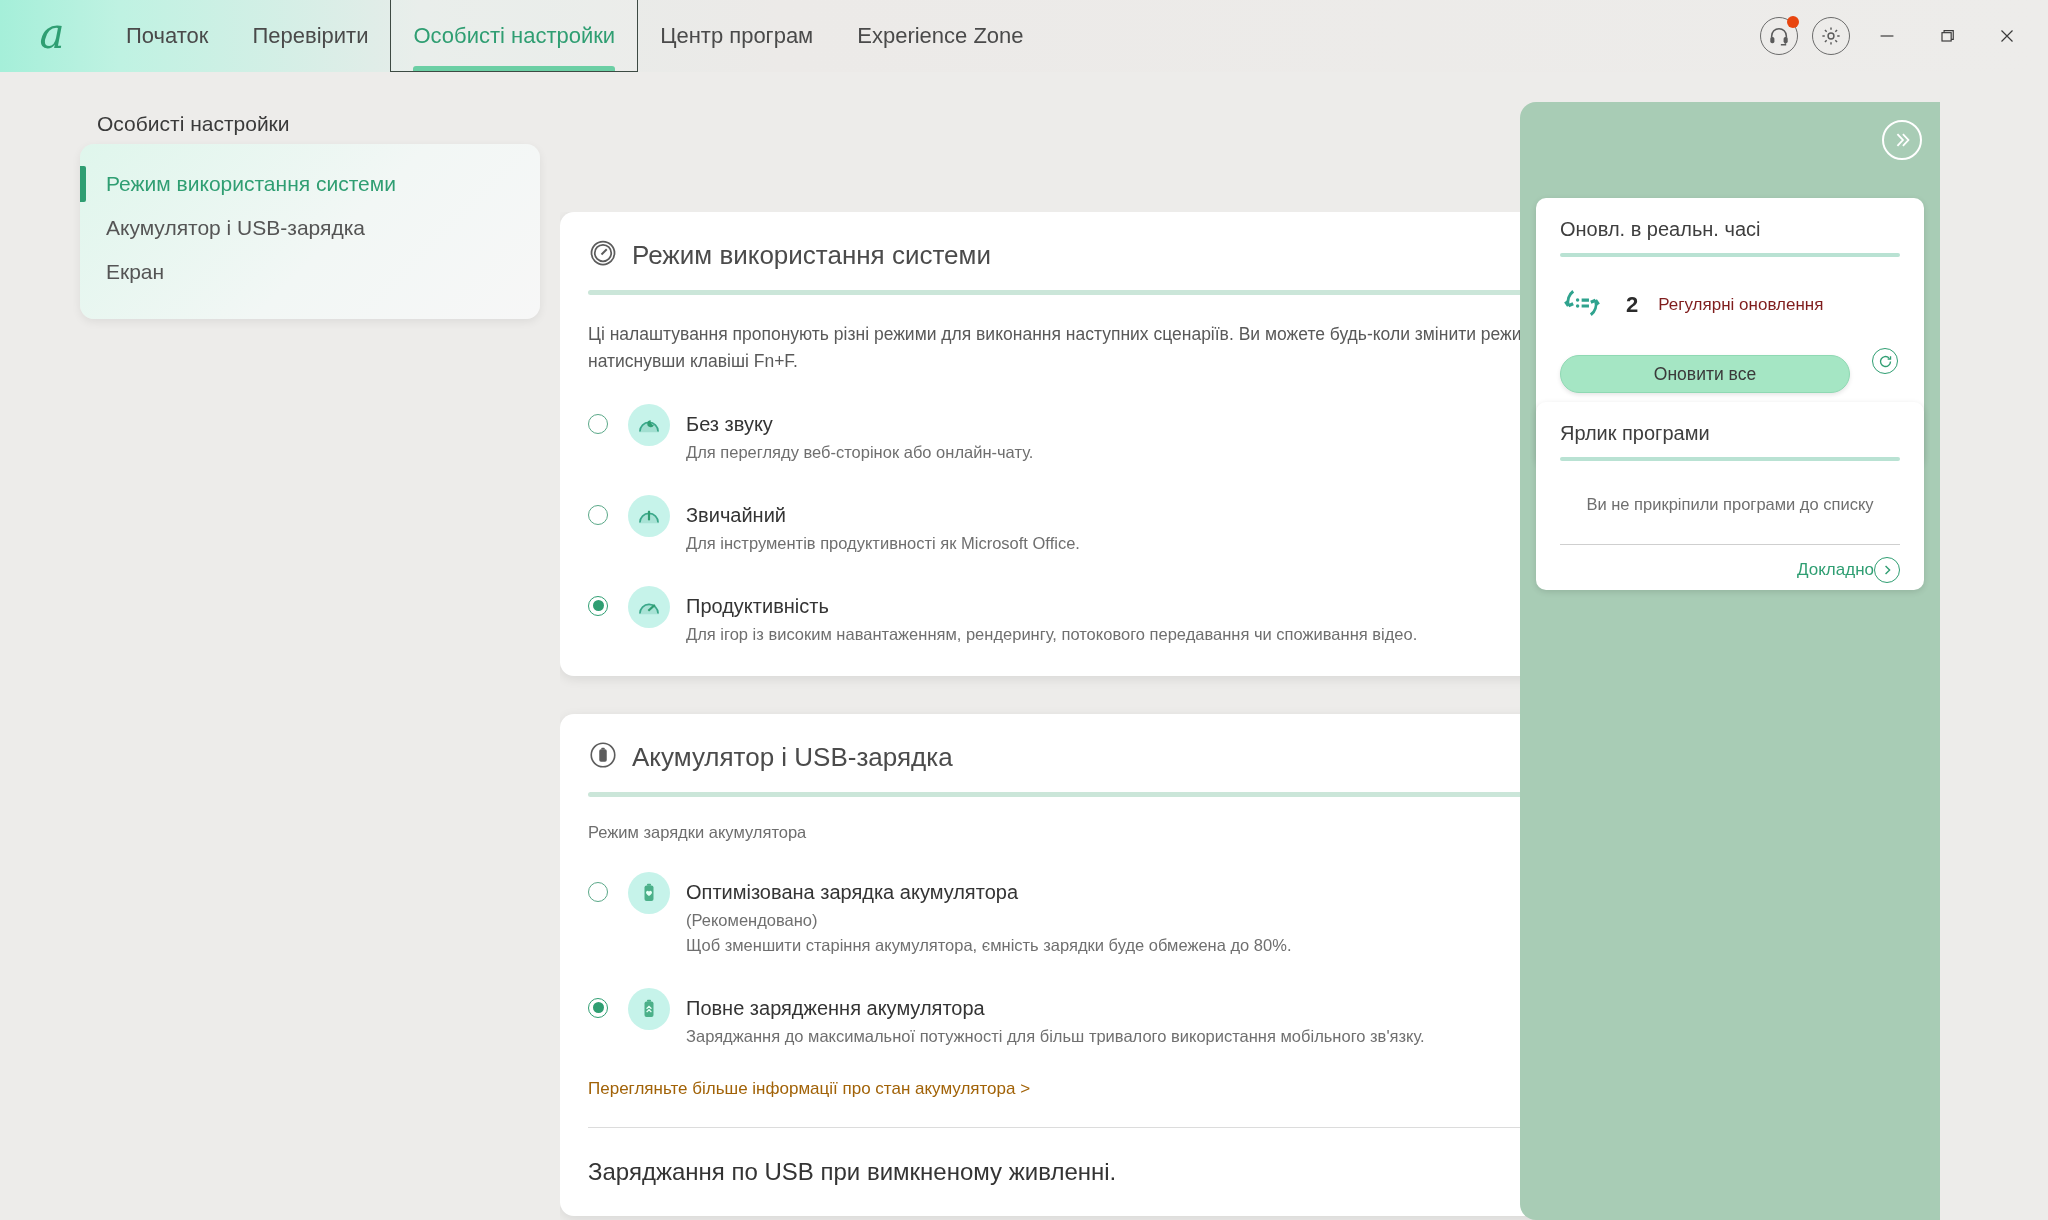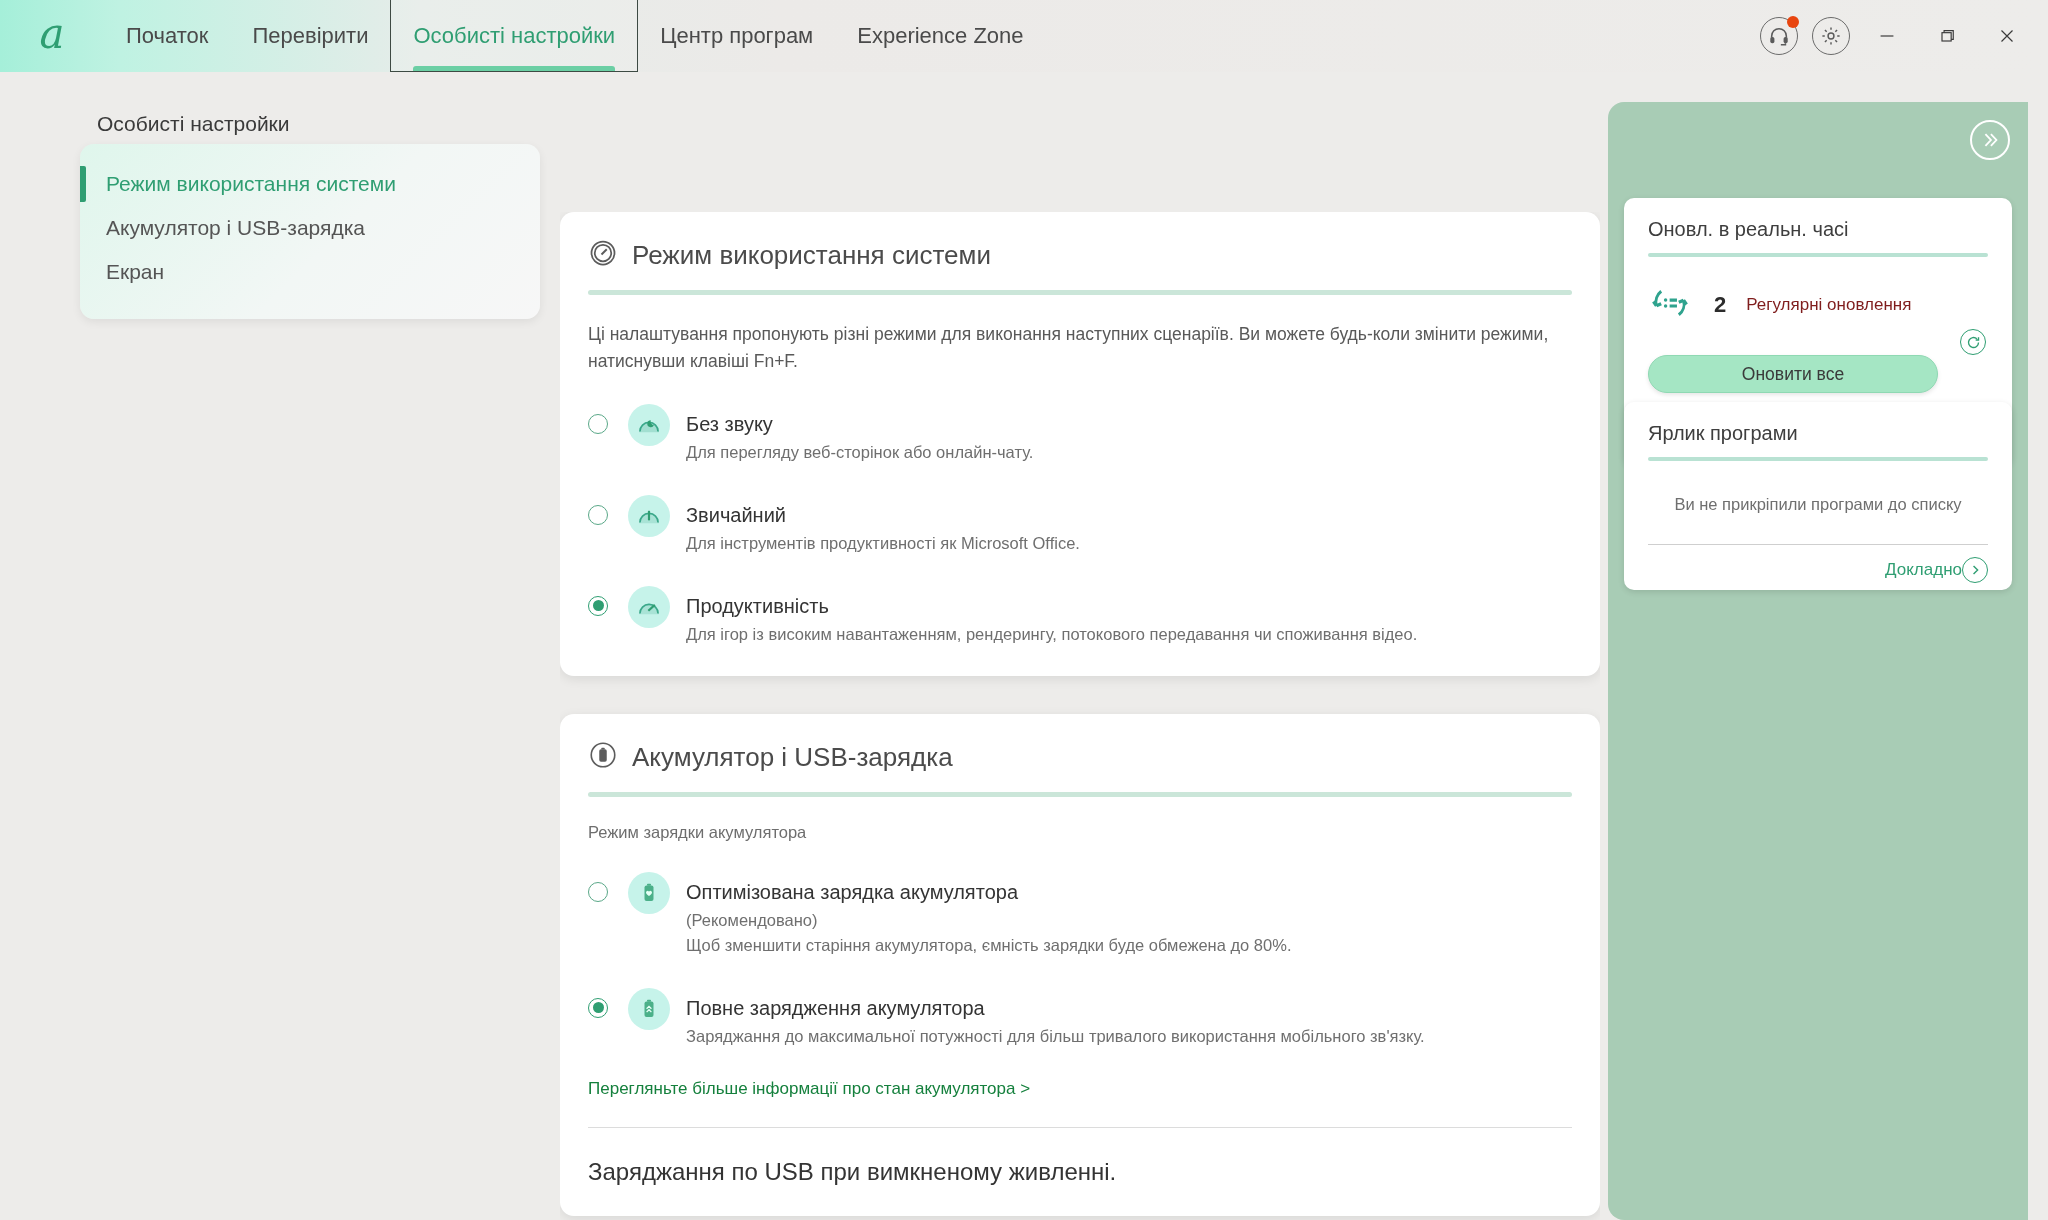--- a/index.html
+++ b/index.html
@@ -123,37 +123,37 @@
   .opt-body { flex: 1; }
   .opt-label { font-size: 20px; color: #343434; padding-top: 9px; }
   .opt-sub {
     font-size: 16.5px; color: #6f6f6f; line-height: 1.5;
     margin-top: 4px;
   }
 
   .sub-label { font-size: 16.5px; color: #6e6e6e; margin-top: 26px; }
   .link-green {
     display: inline-block; margin-top: 30px;
-    font-size: 17px; color: #15803d; cursor: pointer;
+    font-size: 17px; color: #a16207; cursor: pointer;
   }
   .hr { height: 1px; background: #dcdcdc; margin: 28px 0 0 0; }
   .blk-title { font-size: 24px; color: #343434; margin-top: 30px; }
 
   
   .scrollbar {
     position: absolute; left: 1635px; top: 120px; width: 8px; height: 600px;
   }
   .scrollthumb {
     position: absolute; top: 0; left: 0; width: 8px; height: 600px;
     background: #d7d7d7; border-radius: 4px;
   }
 
   
   .rightpanel {
-    position: absolute; left: 1608px; top: 30px;
+    position: absolute; left: 1520px; top: 30px;
     width: 420px; height: 1118px;
     background: #a8ccb5; border-radius: 16px 0 0 16px;
   }
   .collapse-btn {
     position: absolute; right: 18px; top: 18px;
     width: 40px; height: 40px; border-radius: 50%;
     border: 2px solid #ffffff; color: #fff;
     display: flex; align-items: center; justify-content: center;
     cursor: pointer;
   }
@@ -168,21 +168,21 @@
   .rrow { display: flex; align-items: center; margin-top: 24px; }
   .rcount { font-size: 22px; font-weight: bold; color: #2c2c2c; margin: 0 20px 0 22px; }
   .rtext { font-size: 17px; color: #7f1d1d; }
   .btn-update {
     margin-top: 26px; height: 38px; width: 290px;
     background: #a5e6c4; border: 1px solid #8fd9b3; border-radius: 19px;
     display: flex; align-items: center; justify-content: center;
     font-size: 17.5px; color: #3a3a3a; cursor: pointer;
     box-shadow: 0 2px 4px rgba(0,0,0,0.10);
   }
-  .btn-row { display: flex; align-items: flex-start; gap: 22px; }
+  .btn-row { display: flex; align-items: center; gap: 22px; }
   .rfoot {
     border-top: 1px solid #cfcfcf; margin-top: 20px; padding-top: 12px;
     display: flex; align-items: center; justify-content: flex-end; gap: 0;
     font-size: 17px; color: #2f9e72; cursor: pointer;
   }
   .rempty { text-align: center; font-size: 16.5px; color: #6f6f6f; margin-top: 34px; }
   .icon-circ-green {
     width: 26px; height: 26px; border-radius: 50%;
     border: 1.6px solid #2f9e72; color: #2f9e72;
     display: flex; align-items: center; justify-content: center; flex: none;

